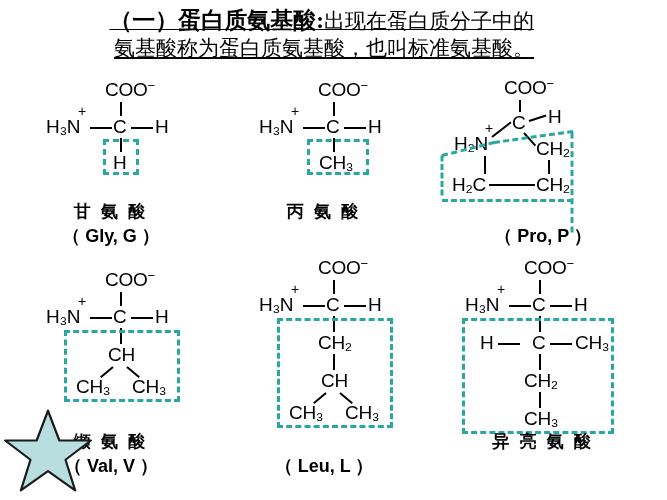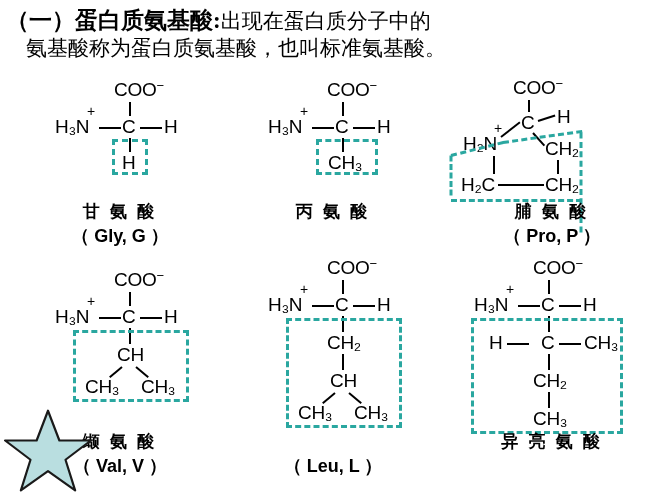--- a/index.html
+++ b/index.html
@@ -15,22 +15,23 @@
     font-family: "Liberation Serif", "DejaVu Serif", serif;
     color: #000000;
   }
 
   
   #title-block {
     position: absolute;
     top: 6px;
     left: 0;
     width: 534px;
-    text-align: left;
+    text-align: right;
     line-height: 1.28;
+    text-decoration: underline;
   }
   .title-line { white-space: nowrap; }
   #title-line1 { padding-left: 6px; }
   #title-line2 { padding-left: 26px; }
   .t-bold {
     font-weight: bold;
     font-size: 23px;
     letter-spacing: 0px;
   }
   .t-norm {
@@ -42,21 +43,20 @@
   #grid {
     position: absolute;
     top: 76px;
     left: 0;
     width: 667px;
     height: 424px;
   }
   .cell {
     position: absolute;
     width: 222px;
-    padding-left: 9px;
   }
   .struct {
     position: relative;
     width: 222px;
   }
 
   
   .atom {
     position: absolute;
     font-family: "Liberation Sans", "DejaVu Sans", sans-serif;
@@ -221,21 +221,20 @@
       <div class="bond-v" style="left:52px; top:80px; height:18px;"></div>
 
       <div class="bond-h" style="left:57px; top:108px; width:46px;"></div>
 
       <div class="dseg" style="left:140px; top:55px; width:100px; transform:rotate(90deg);"></div>
       <div class="dseg" style="left:10px; top:78px; width:40px; transform:rotate(90deg);"></div>
       <div class="dseg" style="left:10px; top:123px; width:131px;"></div>
       <div class="dseg" style="left:10px; top:78px; width:54px; transform:rotate(-14deg);"></div>
       <div class="dseg" style="left:62px; top:65px; width:80px; transform:rotate(-8deg);"></div>
     </div>
-    <div class="name-cn" style="top:124px;">脯 氨 酸</div>
     <div class="name-en" style="top:148px;">（ Pro, P ）</div>
   </div>
 
   <div class="cell" style="left:0px; top:190px;">
     <div class="struct" style="height:170px;">
       <div class="atom" style="left:105px; top:2px;"><span>COO</span><sup>−</sup></div>
       <div class="bond-v" style="left:120px; top:26px; height:14px;"></div>
       <div class="plus" style="left:78px; top:28px;">+</div>
       <div class="atom" style="left:46px; top:40px;">H₃N</div>
       <div class="bond-h" style="left:90px; top:51px; width:22px;"></div>

